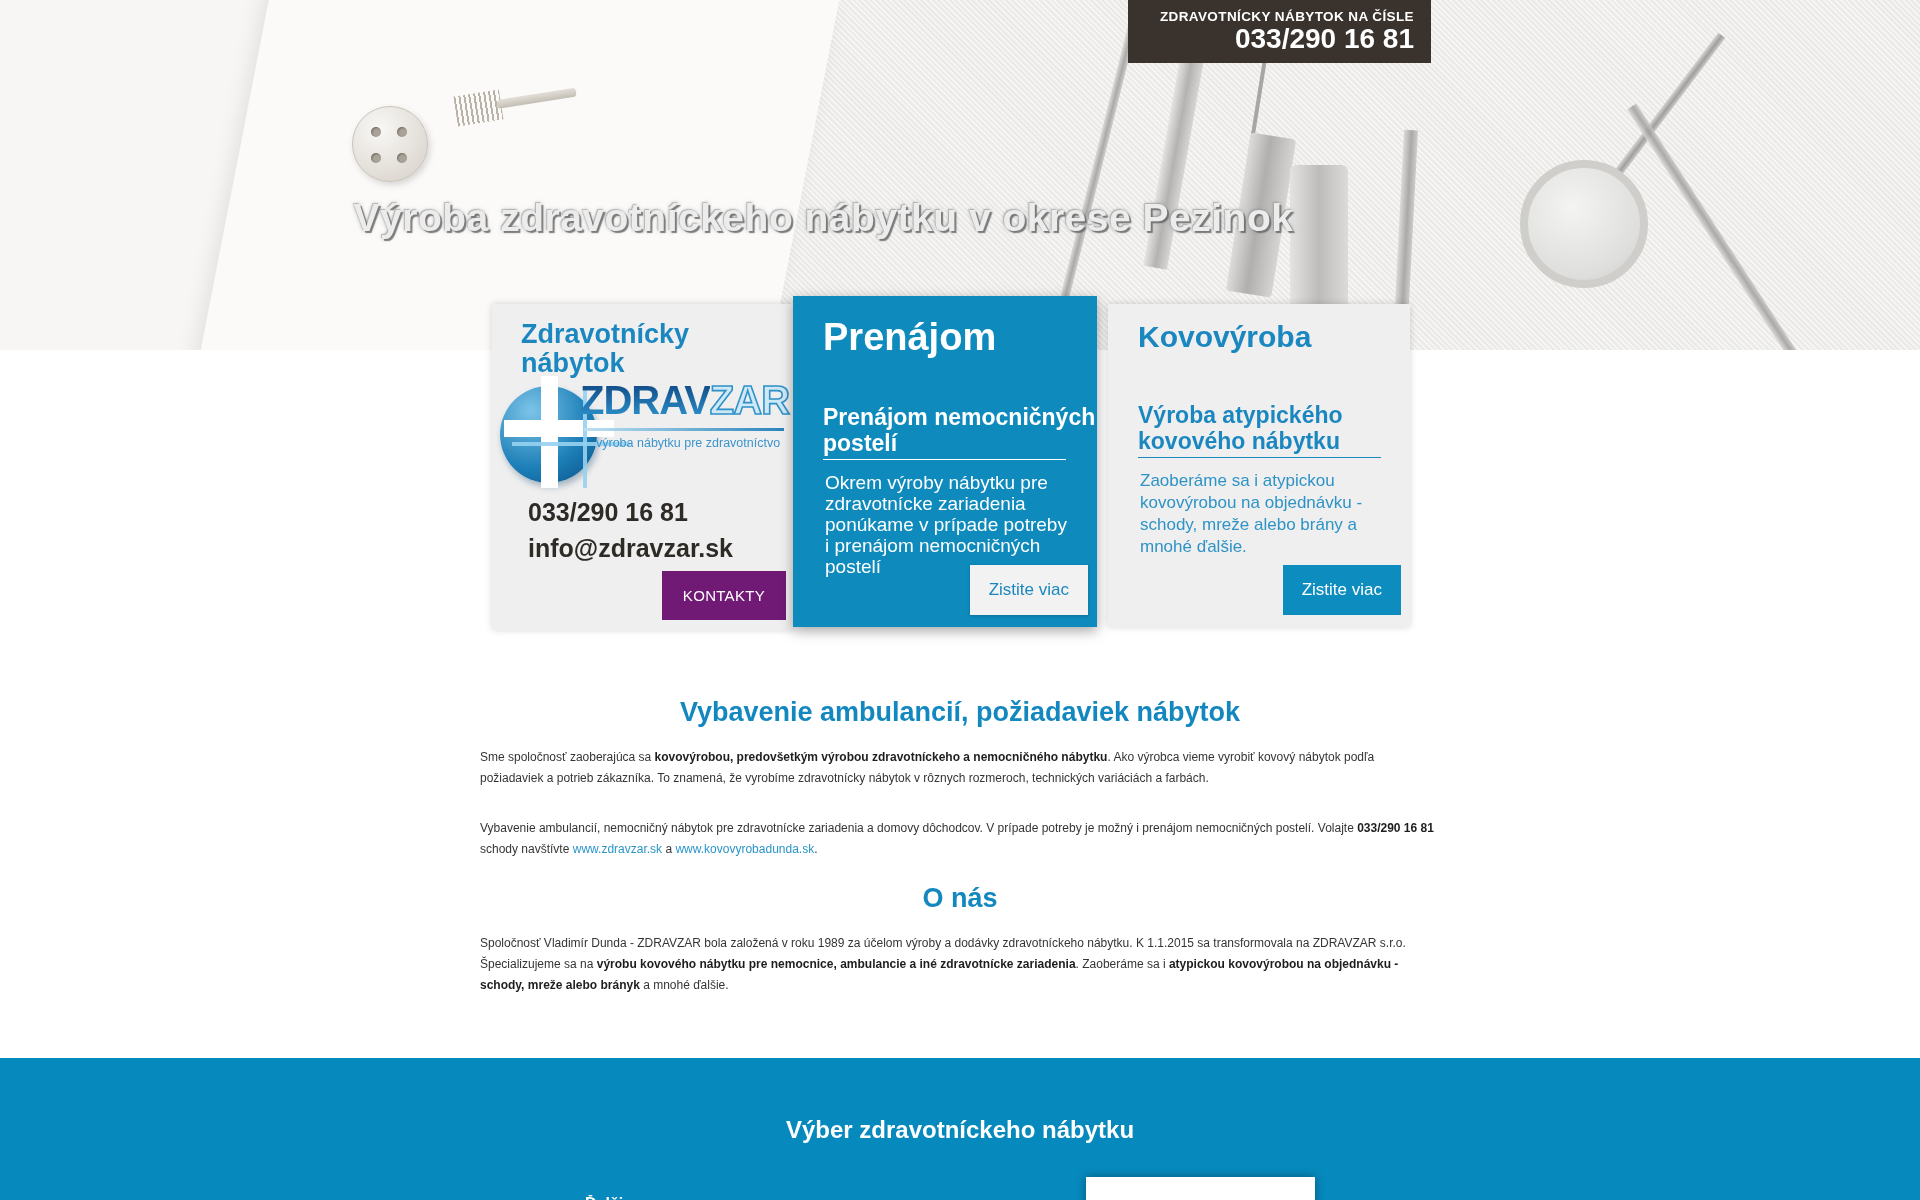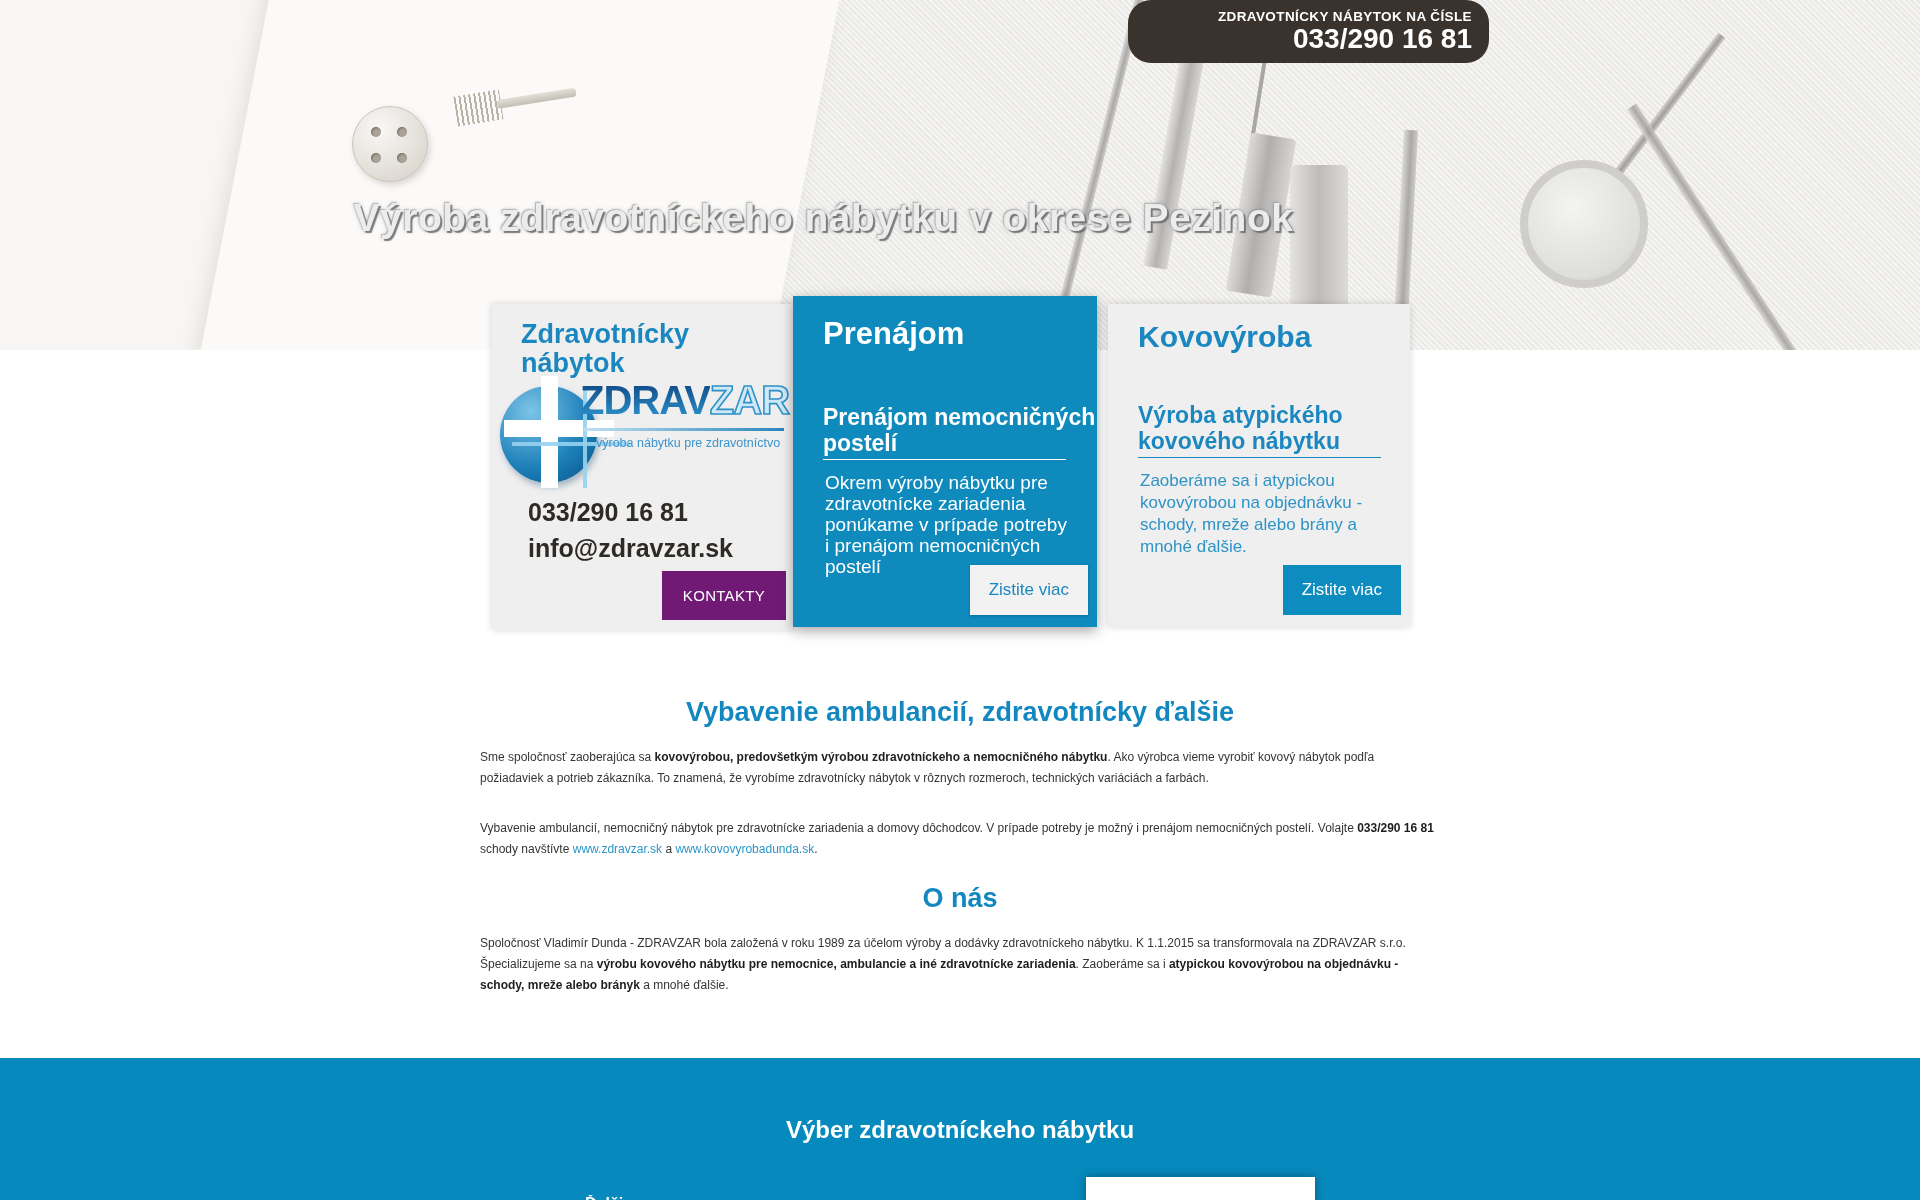--- a/index.html
+++ b/index.html
@@ -36,41 +36,41 @@
   .cylinder { left:1290px; top:165px; width:58px; height:170px;
           background:linear-gradient(90deg,#e4e3e1,#bdbcba 50%,#dcdbd9); border-radius:6px; }
   .mirror { left:1520px; top:160px; width:128px; height:128px; border-radius:50%;
           border:8px solid #cfcecb; background:radial-gradient(circle at 40% 35%, #f4f4f3, #dededd 70%, #c6c6c5); }
   .mhandle { left:1630px; top:6px; width:9px; height:290px; transform:rotate(37deg);
           background:linear-gradient(90deg,#d6d5d3,#a09f9d 55%,#cccbc9); }
   .rod3 { left:1716px; top:80px; width:11px; height:330px; transform:rotate(-33deg); }
   .rod4 { left:1398px; top:130px; width:14px; height:230px; transform:rotate(3deg); }
 
   
-  .contact-box { position:absolute; left:1128px; top:0; width:361px; height:63px;
-          background:#3a332d; color:#ffffff; text-align:right; padding:9px 17px 0 10px;border-radius:23px; }
+  .contact-box { position:absolute; left:1128px; top:0; width:303px; height:63px;
+          background:#3a332d; color:#ffffff; text-align:right; padding:9px 17px 0 10px; }
   .contact-box .line1 { font-size:13.5px; font-weight:bold; letter-spacing:.4px; }
   .contact-box .line2 { font-size:28px; font-weight:bold; line-height:30px; }
 
   
   .headline { position:absolute; left:0; top:196px; width:1647px; text-align:center;
           font-size:39px; font-weight:bold; color:#ececec; letter-spacing:.5px;
           text-shadow:2px 2px 1px rgba(105,105,105,.85), -1px -1px 1px rgba(150,150,150,.6), 0 0 4px rgba(110,110,110,.45); }
 
   
   .card { position:absolute; }
   .card-light { background:#efefef; box-shadow:0 0 7px rgba(0,0,0,.16); }
   .card-blue  { background:#0e8abd; box-shadow:0 4px 12px rgba(0,0,0,.35); }
   #card-info  { left:492px;  top:304px; width:302px; height:326px; }
   #card-rent  { left:793px;  top:296px; width:304px; height:331px; }
   #card-metal { left:1108px; top:304px; width:302px; height:323px; }
 
   .card h2.blue  { color:#1b87c0; font-weight:bold; }
   #card-info  h2 { position:absolute; left:29px; top:16px; font-size:27px; line-height:29px; }
-  #card-rent  h2 { position:absolute; left:30px; top:20px; font-size:31px; color:#ffffff; font-weight:bold; }
+  #card-rent  h2 { position:absolute; left:30px; top:20px; font-size:38px; color:#ffffff; font-weight:bold; }
   #card-metal h2 { position:absolute; left:30px; top:16px; font-size:30px; }
 
   .card h3 { font-weight:bold; font-size:23px; line-height:26px; }
   #card-rent  h3 { position:absolute; left:30px; top:108px; color:#ffffff; }
   #card-metal h3 { position:absolute; left:30px; top:98px;  color:#1b87c0; }
   .rule { position:absolute; left:30px; height:0; }
   #card-rent  .rule { top:163px; width:243px; border-top:1px solid #ffffff; }
   #card-metal .rule { top:153px; width:243px; border-top:1px solid #1b87c0; }
   .card p.body { position:absolute; left:32px; font-size:19px; line-height:21px; }
   #card-rent  p.body { top:176px; width:248px; color:#ffffff; }
@@ -186,21 +186,21 @@
   </div>
 
   <div class="card card-light" id="card-metal">
     <h2 class="blue">Kovovýroba</h2>
     <h3>Výroba atypického kovového nábytku</h3>
     <div class="rule"></div>
     <p class="body">Zaoberáme sa i atypickou kovovýrobou na objednávku - schody, mreže alebo brány a mnohé ďalšie.</p>
     <button class="btn btn-blue">Zistite viac</button>
   </div>
 
-  <h2 class="sec-heading" id="h-vybavenie">Vybavenie ambulancií, zdravotnícky ďalšie</h2>
+  <h2 class="sec-heading" id="h-vybavenie">Vybavenie ambulancií, požiadaviek nábytok</h2>
   <p class="para" id="p-vyb1"><span>Sme spoločnosť zaoberajúca sa </span><b>kovovýrobou, predovšetkým výrobou zdravotníckeho a nemocničného nábytku</b><span>. Ako výrobca vieme vyrobiť kovový nábytok podľa požiadaviek a potrieb zákazníka. To znamená, že vyrobíme zdravotnícky nábytok v rôznych rozmeroch, technických variáciách a farbách.</span></p>
   <p class="para" id="p-vyb2"><span>Vybavenie ambulancií, nemocničný nábytok pre zdravotnícke zariadenia a domovy dôchodcov. V prípade potreby je možný i prenájom nemocničných postelí. Volajte </span><b>033/290 16 81</b><span> schody navštívte </span><a href="#">www.zdravzar.sk</a><span> a </span><a href="#">www.kovovyrobadunda.sk</a><span>.</span></p>
 
   <h2 class="sec-heading" id="h-onas">O nás</h2>
   <p class="para" id="p-onas"><span>Spoločnosť Vladimír Dunda - ZDRAVZAR bola založená v roku 1989 za účelom výroby a dodávky zdravotníckeho nábytku. K 1.1.2015 sa transformovala na ZDRAVZAR s.r.o. Špecializujeme sa na </span><b>výrobu kovového nábytku pre nemocnice, ambulancie a iné zdravotnícke zariadenia</b><span>. Zaoberáme sa i </span><b>atypickou kovovýrobou na objednávku - schody, mreže alebo brányk</b><span> a mnohé ďalšie.</span></p>
 
   <div class="blue-section">
     <h2>Výber zdravotníckeho nábytku</h2>
     <div class="peek-text">Ďalšie</div>
     <div class="peek-card"></div>

